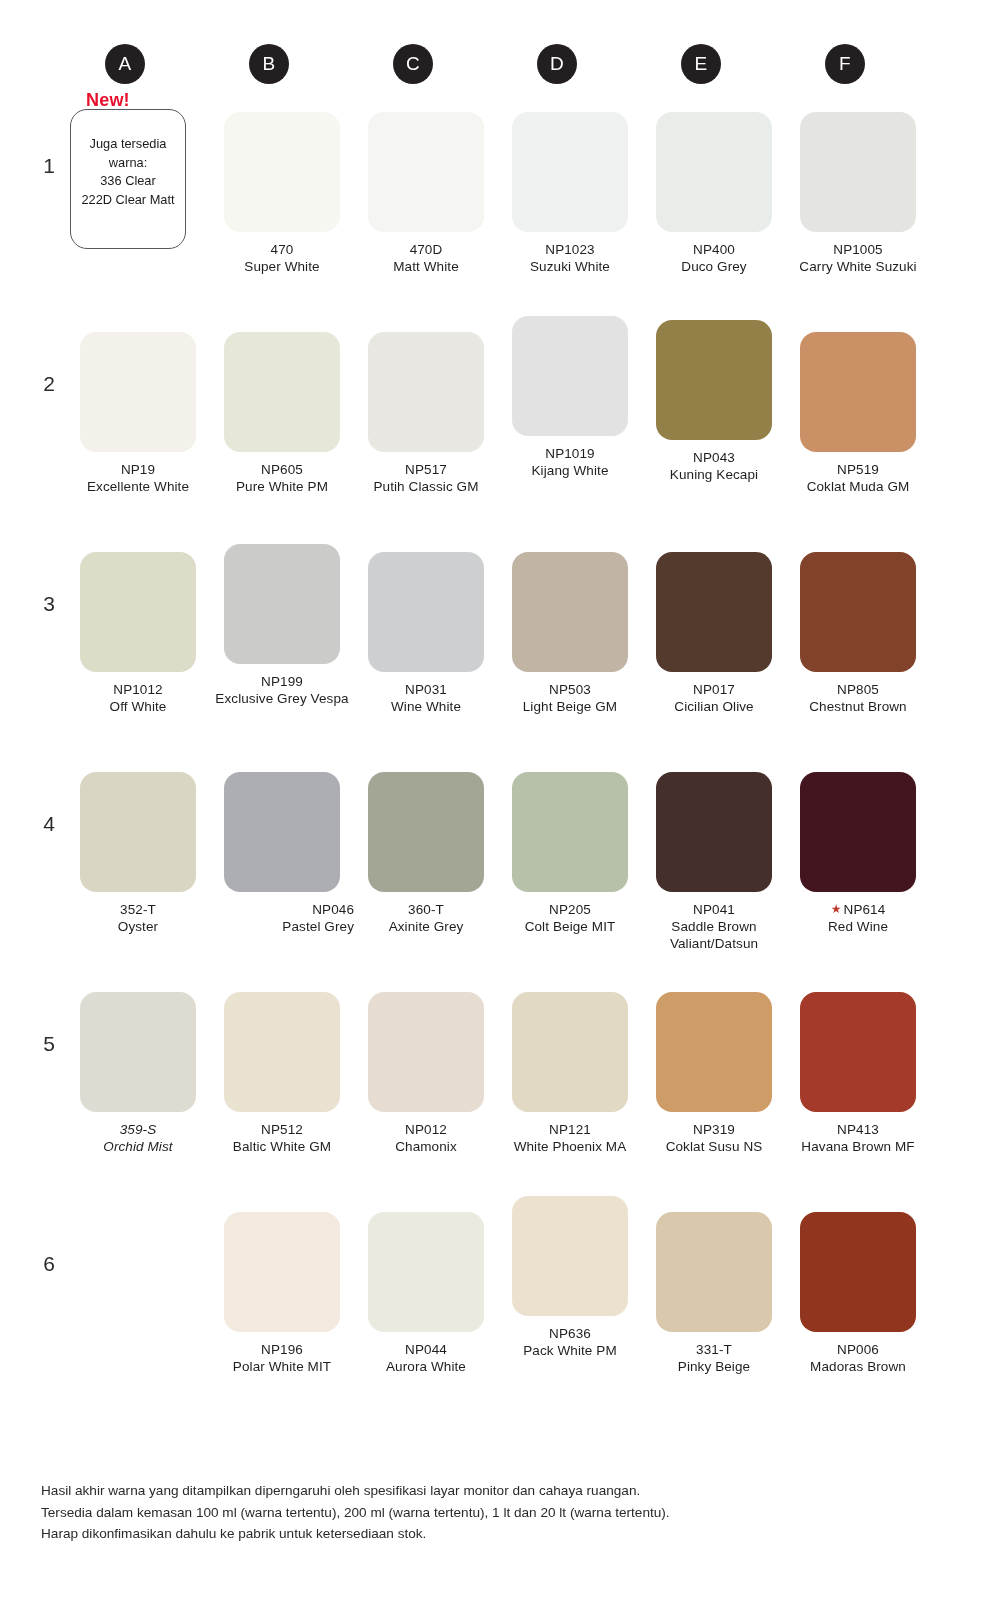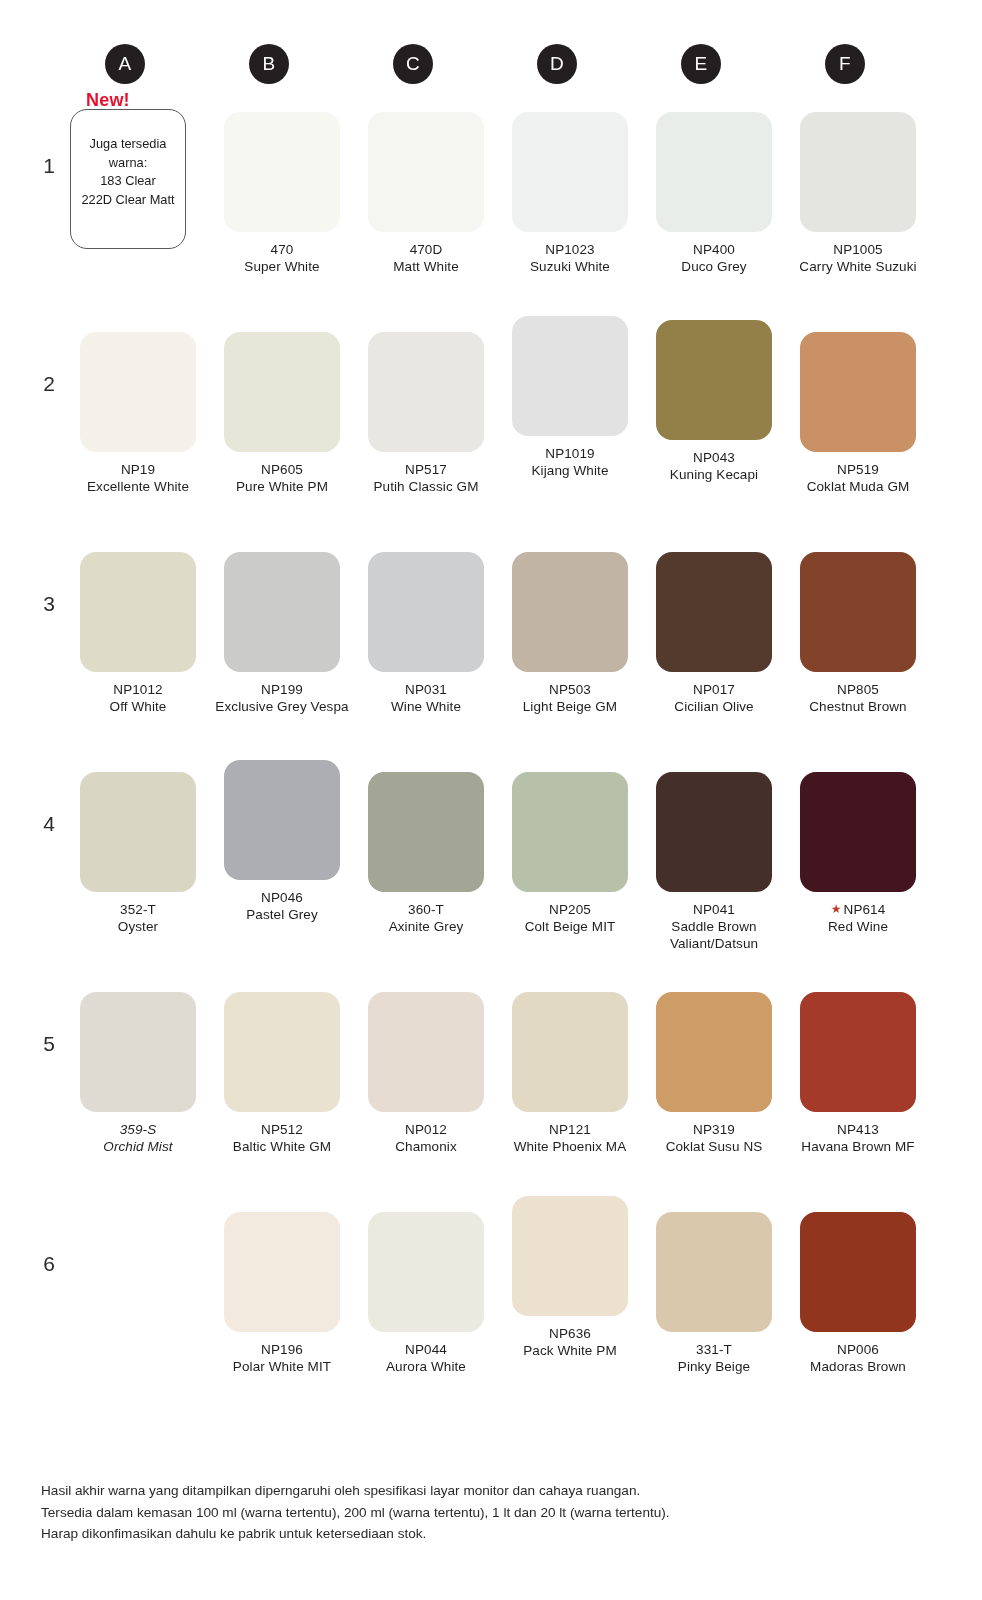--- a/index.html
+++ b/index.html
@@ -152,21 +152,21 @@
 
   <div id="grid">
       <div class="row" style="position: absolute; left: 0px; top: 0px; width: 982px; height: 220px;">
         <div class="row-number" style="top: 62px;">1</div>
         <div class="cell" style="left: 0px; top: 0px; width: 982px; text-align: left;">
           <div id="new-note-wrap">
             <div id="new-flag" style="color: rgb(232, 17, 45);">New!</div>
             <div id="note-box" style="border-color: rgb(89, 89, 91);">
               <div id="note-text">Juga tersedia
 warna:
-183 Clear
+336 Clear
 222D Clear Matt</div>
             </div>
           </div>
         </div>
         <div class="cell" style="left: 210px; top: 20px;">
           <div class="swatch" style="background: rgb(247, 247, 242);"></div>
           <div class="caption">
             <span class="code">470</span>
             <span class="name">Super White</span>
           </div>
@@ -247,21 +247,21 @@
       </div>
       <div class="row" style="position: absolute; left: 0px; top: 440px; width: 982px; height: 220px;">
         <div class="row-number" style="top: 60px;">3</div>
         <div class="cell" style="left: 66px; top: 20px;">
           <div class="swatch" style="background: rgb(220, 220, 200);"></div>
           <div class="caption">
             <span class="code">NP1012</span>
             <span class="name">Off White</span>
           </div>
         </div>
-        <div class="cell" style="left: 210px; top: 20px;">
+        <div class="cell" style="left: 210px; top: 12px;">
           <div class="swatch" style="background: rgb(203, 203, 201);"></div>
           <div class="caption">
             <span class="code">NP199</span>
             <span class="name">Exclusive Grey Vespa</span>
           </div>
         </div>
         <div class="cell" style="left: 354px; top: 20px;">
           <div class="swatch" style="background: rgb(205, 207, 208);"></div>
           <div class="caption">
             <span class="code">NP031</span>
@@ -292,21 +292,21 @@
       </div>
       <div class="row" style="position: absolute; left: 0px; top: 660px; width: 982px; height: 220px;">
         <div class="row-number" style="top: 60px;">4</div>
         <div class="cell" style="left: 66px; top: 20px;">
           <div class="swatch" style="background: rgb(217, 214, 196);"></div>
           <div class="caption">
             <span class="code">352-T</span>
             <span class="name">Oyster</span>
           </div>
         </div>
-        <div class="cell" style="left: 210px; top: 8px;">
+        <div class="cell" style="left: 210px; top: 20px; text-align: right;">
           <div class="swatch" style="background: rgb(173, 174, 179);"></div>
           <div class="caption">
             <span class="code">NP046</span>
             <span class="name">Pastel Grey</span>
           </div>
         </div>
         <div class="cell" style="left: 354px; top: 20px;">
           <div class="swatch" style="background: rgb(163, 165, 149);"></div>
           <div class="caption">
             <span class="code">360-T</span>

